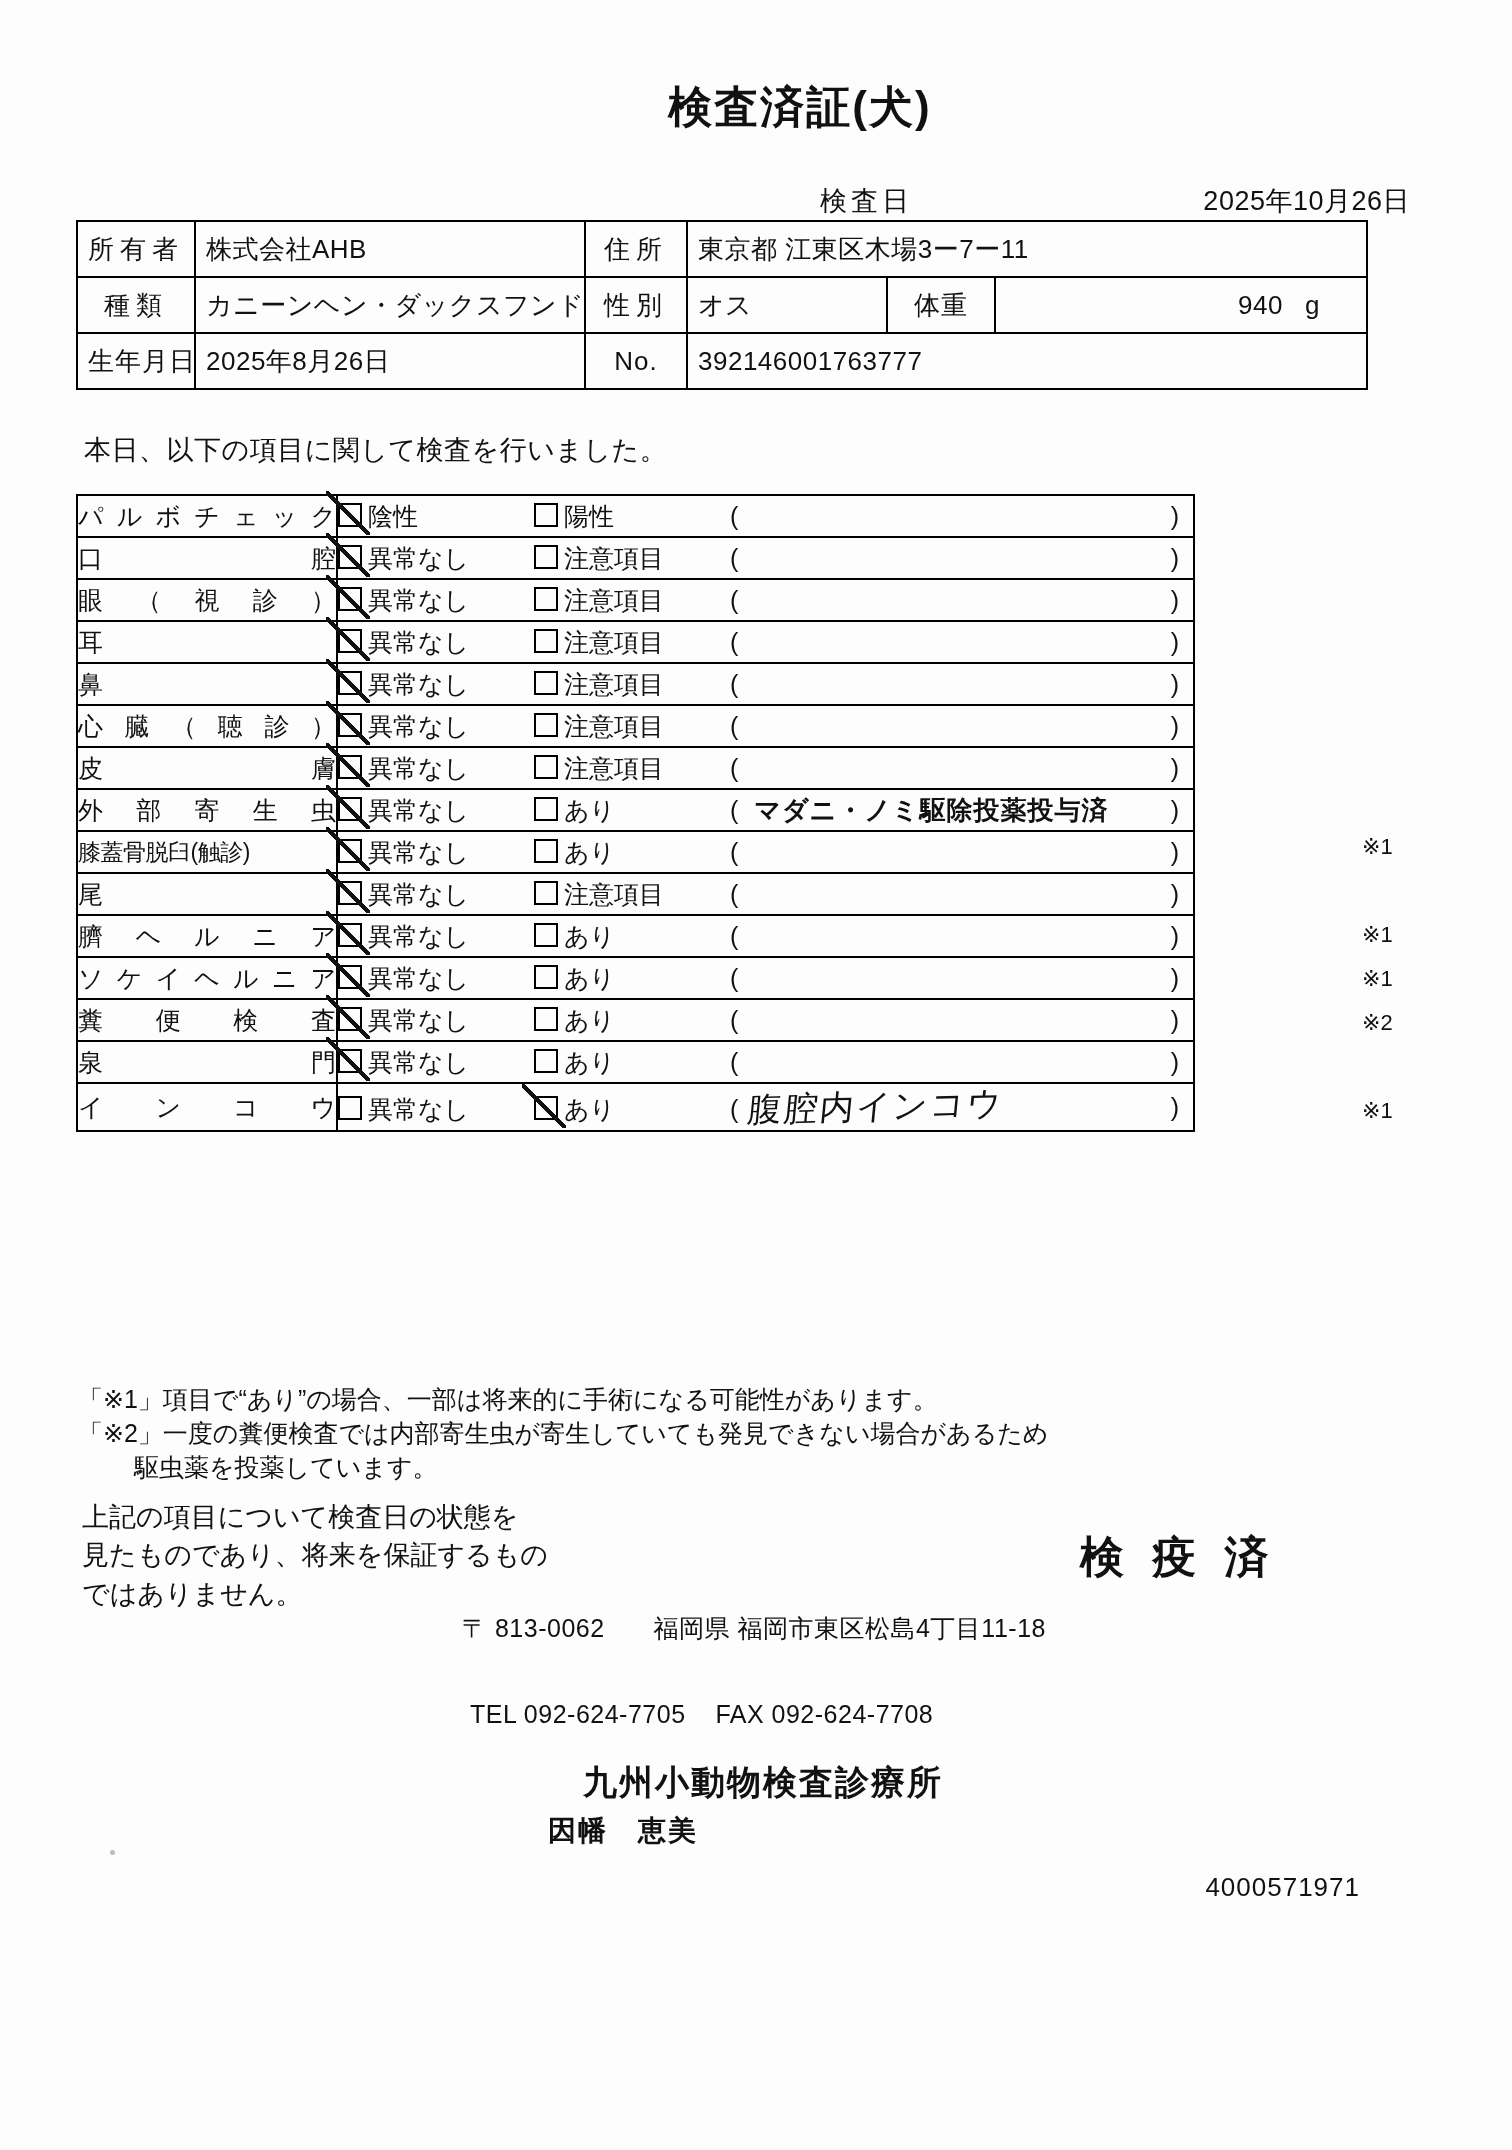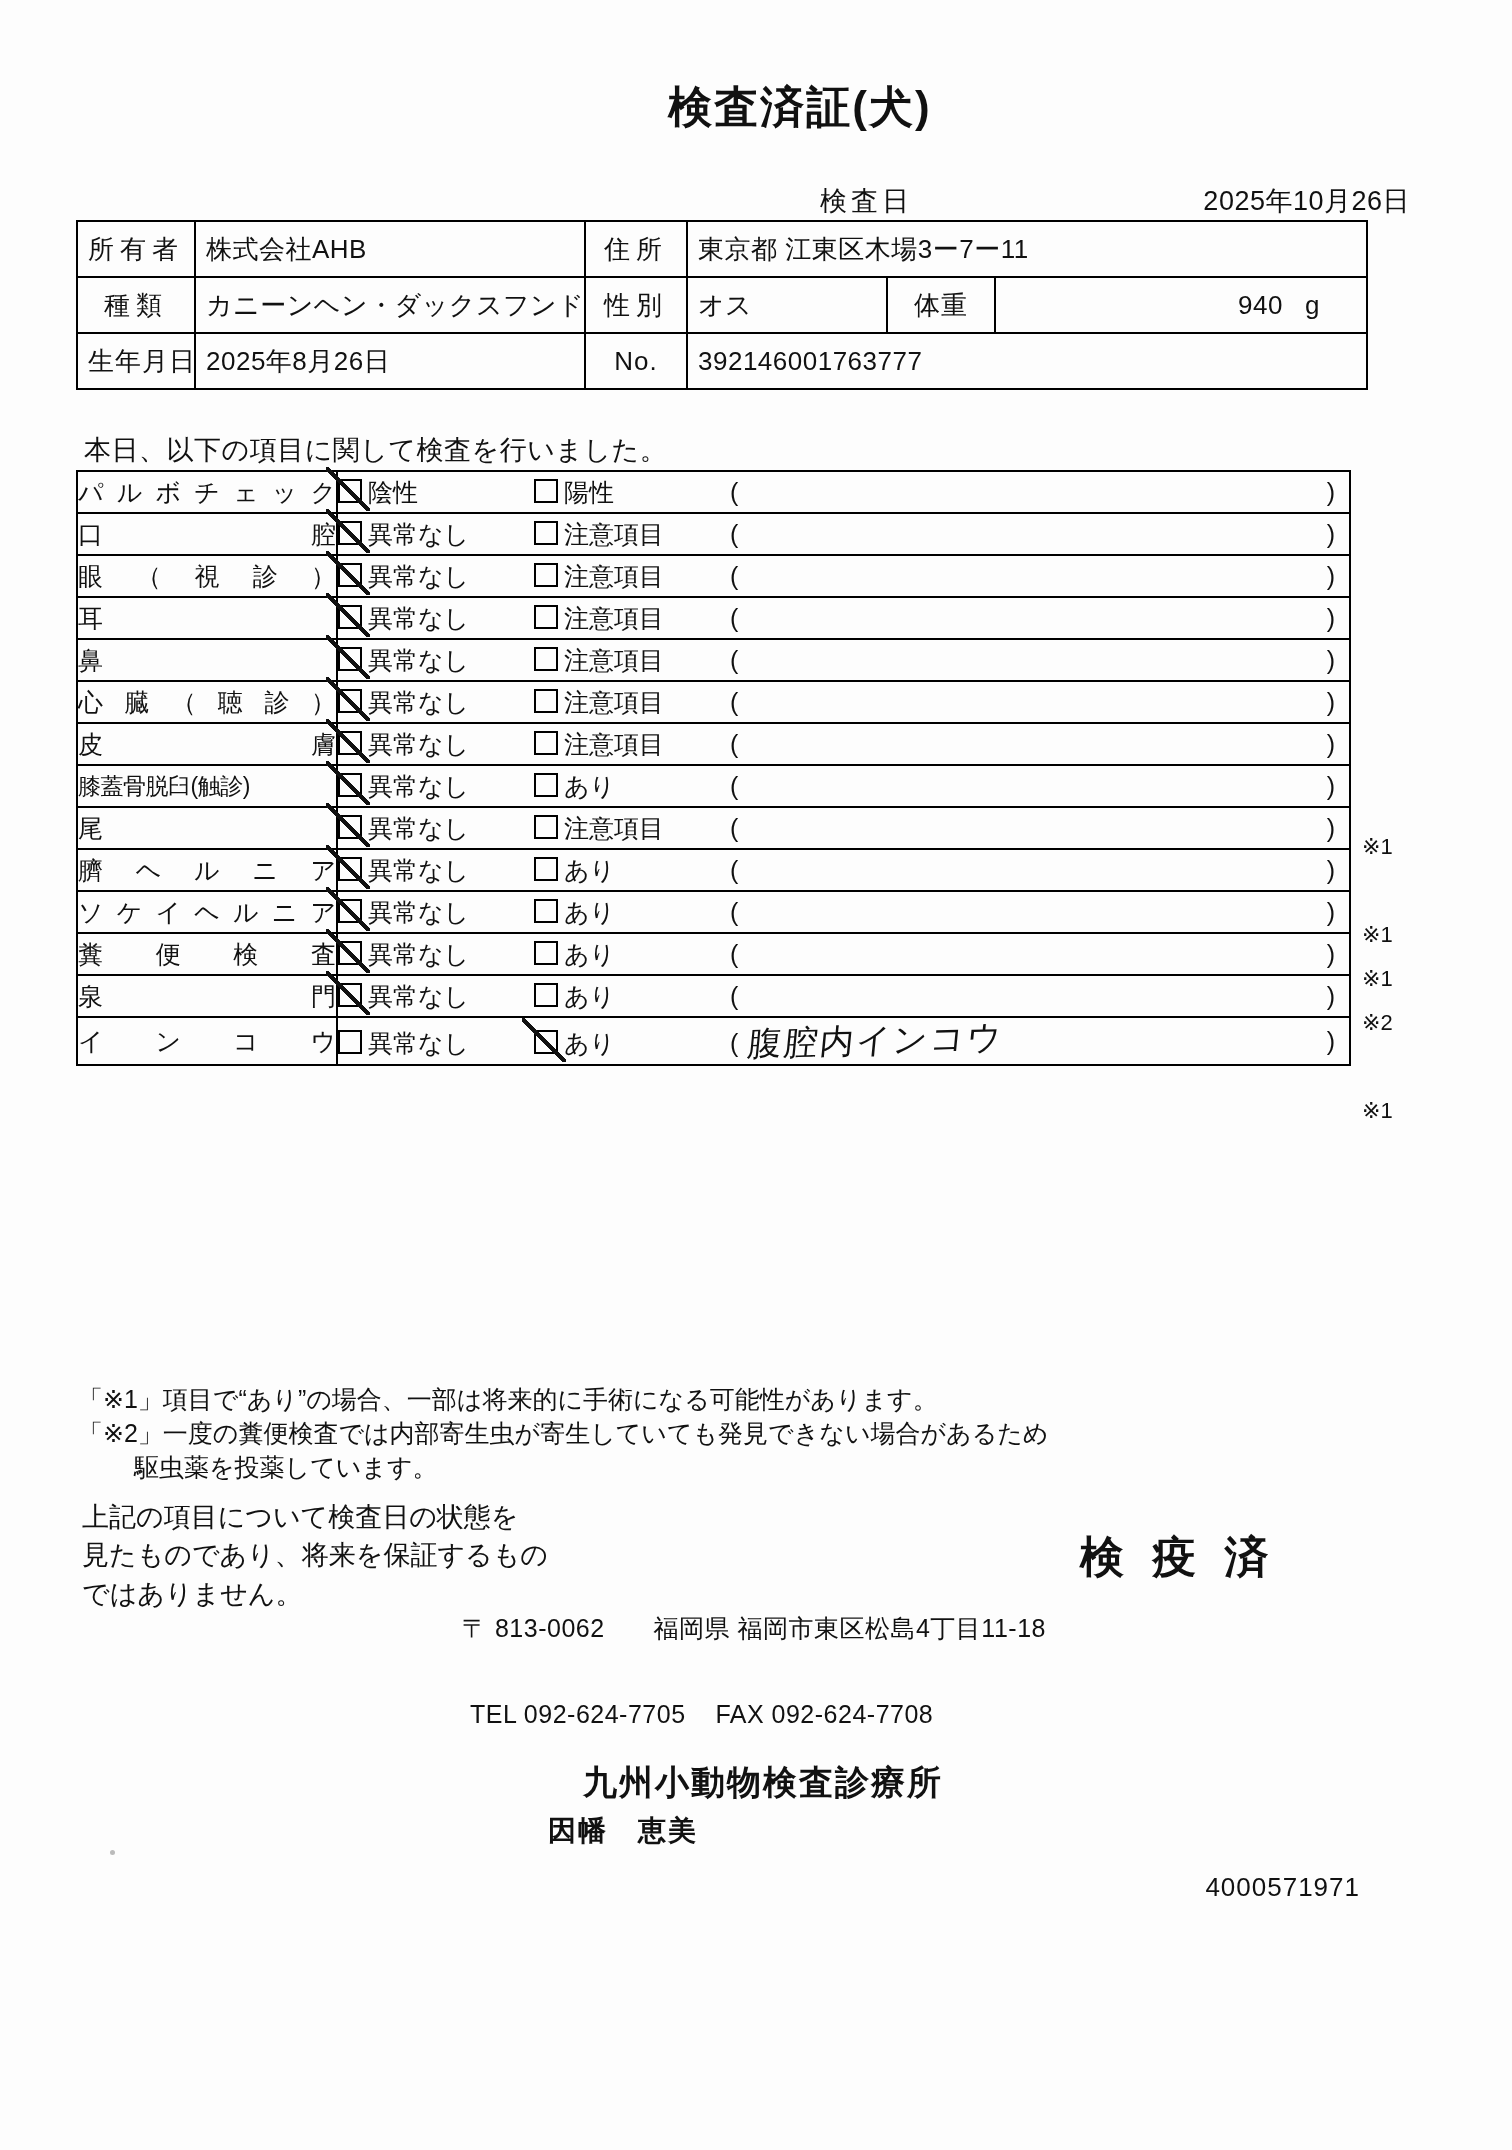--- a/index.html
+++ b/index.html
@@ -81,22 +81,22 @@
     left: 84px;
     top: 432px;
     font-size: 27px;
     letter-spacing: 0.5px;
   }
 
   
   .exam-table {
     position: absolute;
     left: 76px;
-    top: 470px;
-    width: 1275px;
+    top: 494px;
+    width: 1119px;
     border-collapse: collapse;
     table-layout: fixed;
     font-size: 25px;
   }
   .exam-table td {
     border: 2px solid #000;
     height: 40px;
     padding: 0;
     vertical-align: middle;
     white-space: nowrap;
@@ -331,20 +331,24 @@
         </tr>
         <tr>
           <td class="item-name">心臓（聴診）</td>
           <td class="opts"><span class="opt opt-a"><span class="box checked"></span><span>異常なし</span></span><span class="opt opt-b"><span class="box"></span><span>注意項目</span></span><span class="paren-open">(</span><span class="paren-close">)</span></td>
         </tr>
         <tr>
           <td class="item-name">皮膚</td>
           <td class="opts"><span class="opt opt-a"><span class="box checked"></span><span>異常なし</span></span><span class="opt opt-b"><span class="box"></span><span>注意項目</span></span><span class="paren-open">(</span><span class="paren-close">)</span></td>
         </tr>
         <tr>
+          <td class="item-name">外部寄生虫</td>
+          <td class="opts"><span class="opt opt-a"><span class="box checked"></span><span>異常なし</span></span><span class="opt opt-b"><span class="box"></span><span>あり</span></span><span class="paren-open">(</span><span class="note">マダニ・ノミ駆除投薬投与済</span><span class="paren-close">)</span></td>
+        </tr>
+        <tr>
           <td class="item-name nospread">膝蓋骨脱臼(触診)</td>
           <td class="opts"><span class="opt opt-a"><span class="box checked"></span><span>異常なし</span></span><span class="opt opt-b"><span class="box"></span><span>あり</span></span><span class="paren-open">(</span><span class="paren-close">)</span></td>
         </tr>
         <tr>
           <td class="item-name">尾</td>
           <td class="opts"><span class="opt opt-a"><span class="box checked"></span><span>異常なし</span></span><span class="opt opt-b"><span class="box"></span><span>注意項目</span></span><span class="paren-open">(</span><span class="paren-close">)</span></td>
         </tr>
         <tr>
           <td class="item-name">臍ヘルニア</td>
           <td class="opts"><span class="opt opt-a"><span class="box checked"></span><span>異常なし</span></span><span class="opt opt-b"><span class="box"></span><span>あり</span></span><span class="paren-open">(</span><span class="paren-close">)</span></td>

